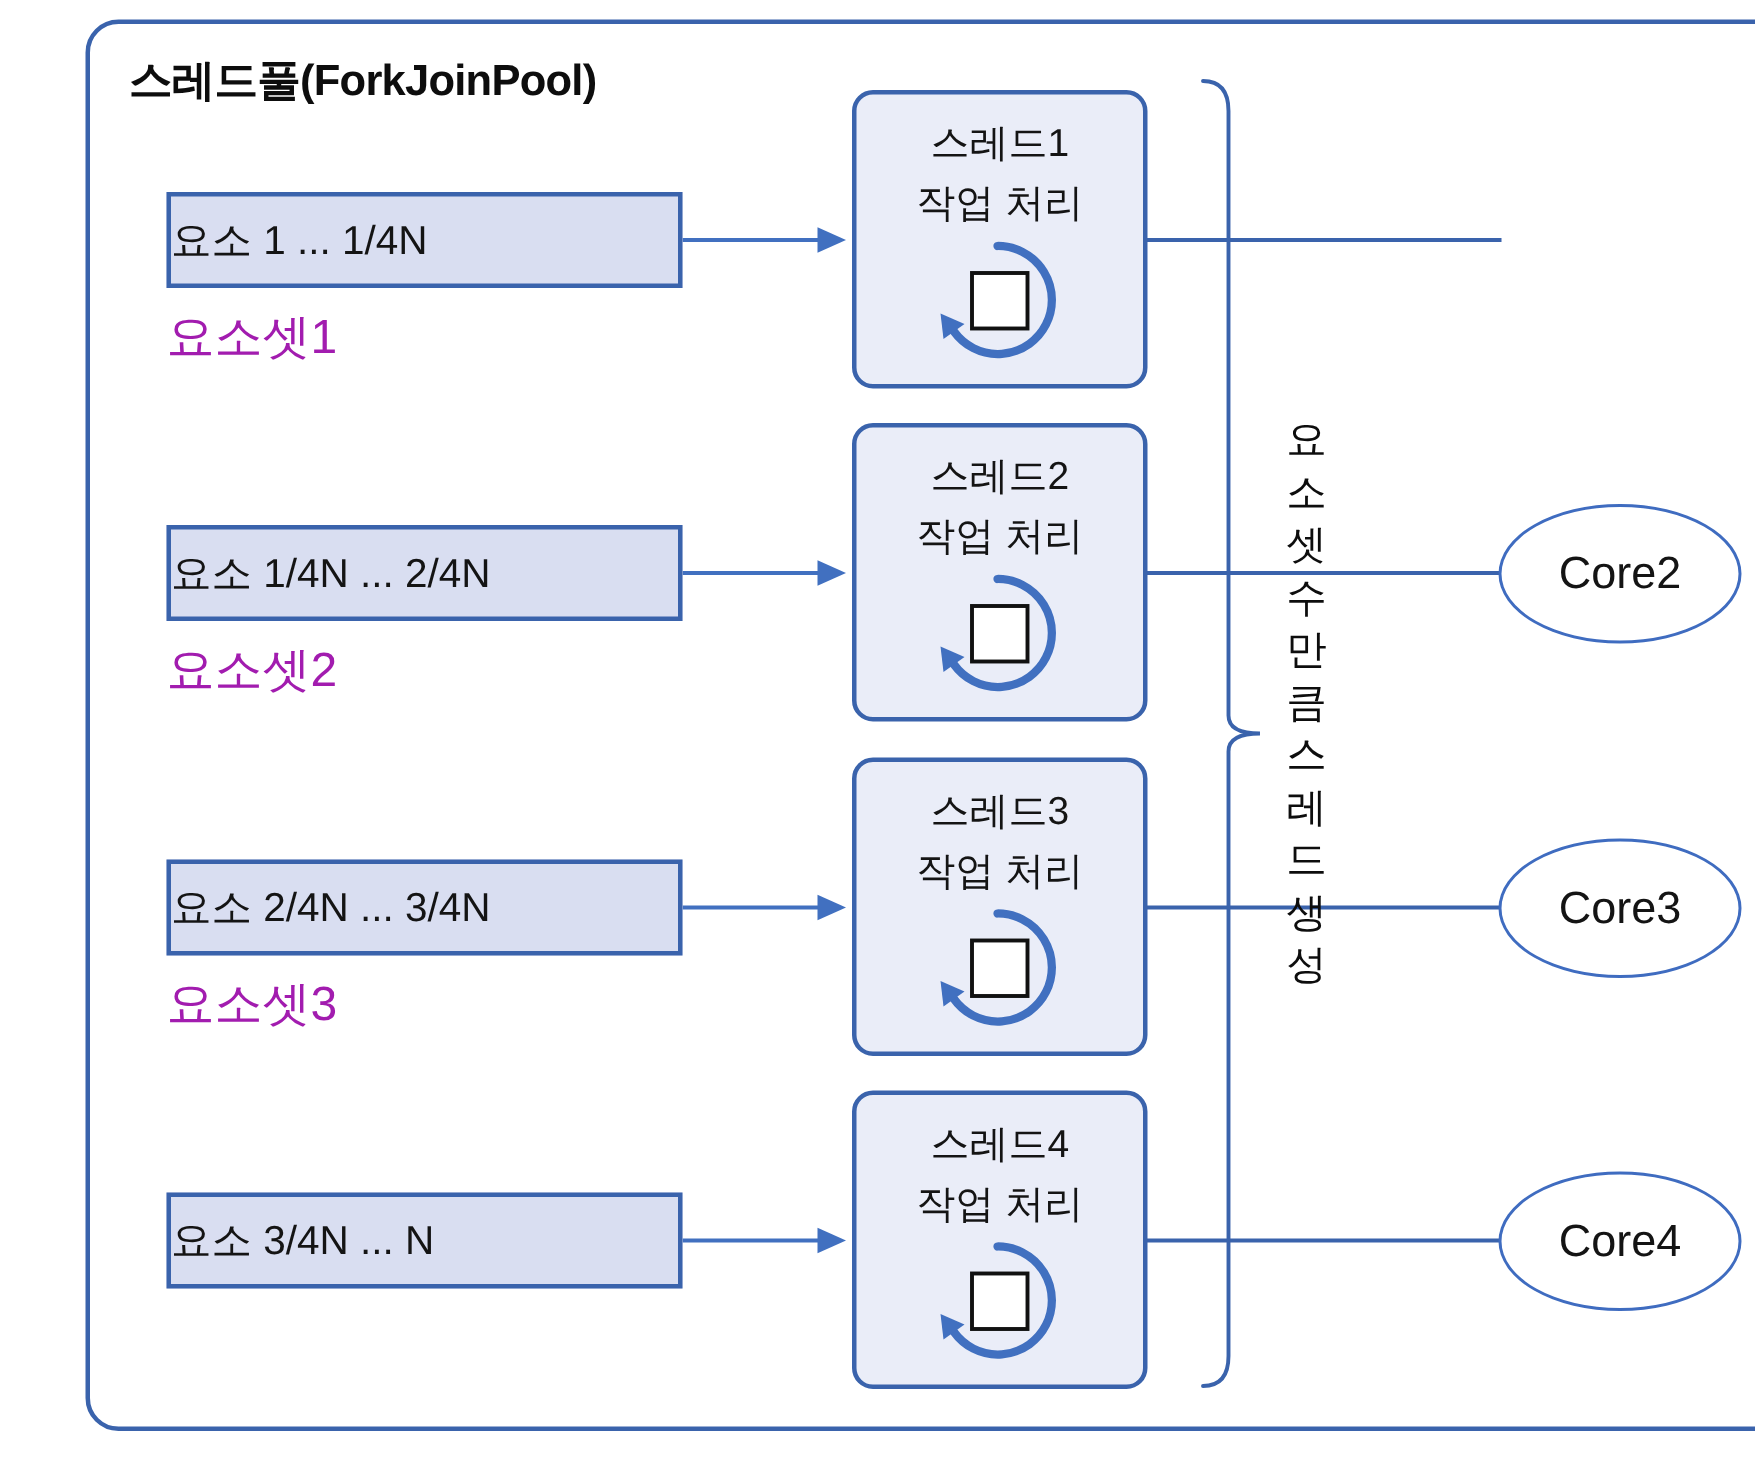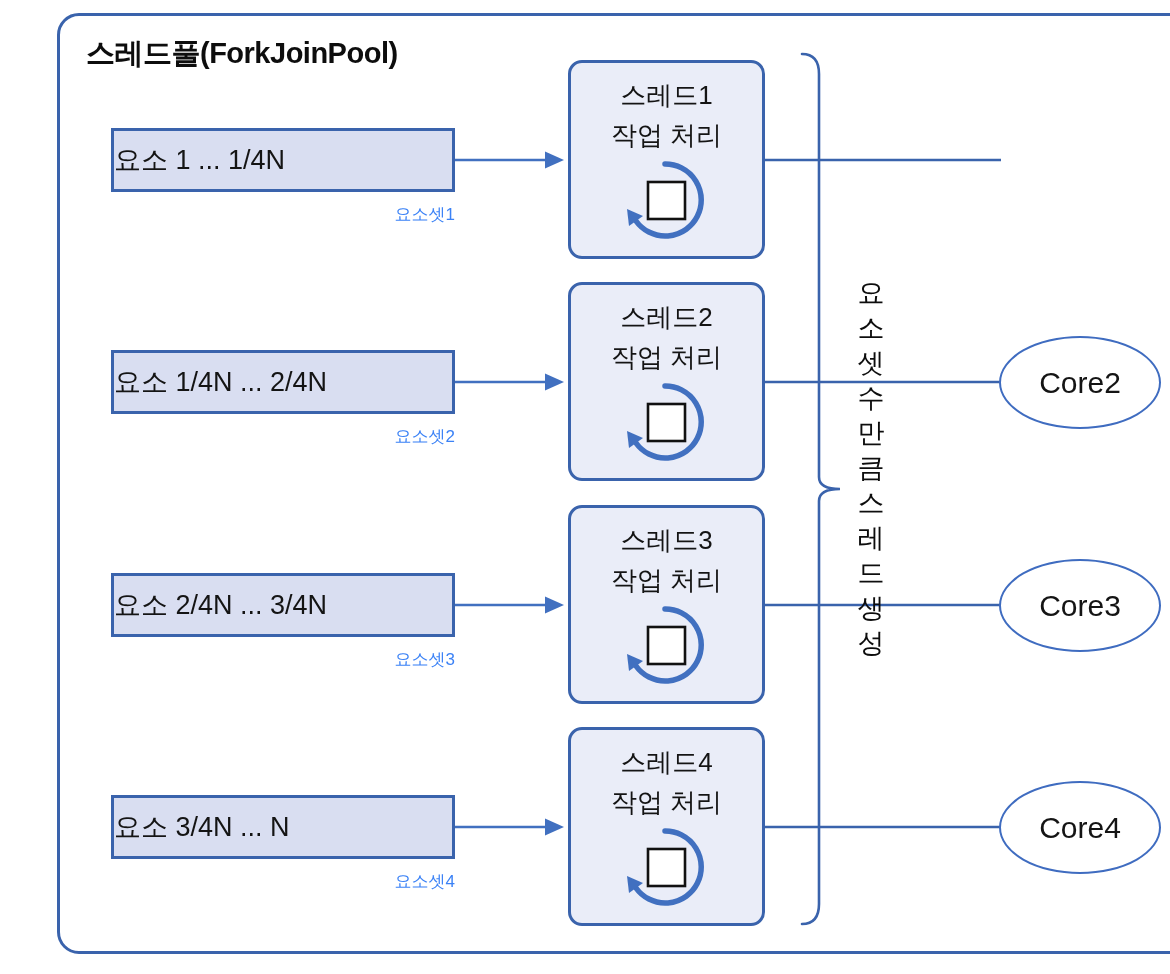--- a/index.html
+++ b/index.html
@@ -52,23 +52,23 @@
     align-items: center;
     justify-content: flex-start;
     font-size: 27px;
     color: #141414;
     white-space: nowrap;
   }
   .set-label {
     position: absolute;
     left: 63px;
     width: 344px;
-    text-align: right;
-    font-size: 17px;
-    color: #3b82f6;
+    text-align: left;
+    font-size: 32px;
+    color: #a21caf;
     white-space: nowrap;
   }
   .thread-box {
     position: absolute;
     left: 520px;
     width: 197px; height: 199px;
     background: #EAEDF8;
     border: 3px solid #3A63AC;
     border-radius: 14px;
     box-sizing: border-box;
@@ -198,21 +198,20 @@
       </svg>
     </div>
   </div>
   <div class="core-ellipse" style="top:559px">
     <span>Core3</span>
   </div>
 
   <div class="element-box" style="top:795px">
     <span>요소 3/4N ... N</span>
   </div>
-  <div class="set-label" style="top:870px">요소셋4</div>
   <div class="thread-box" style="top:727px">
     <div class="thread-name">스레드4</div>
     <div class="thread-task">작업 처리</div>
     <div class="loop-wrap">
       <svg width="96" height="90" viewBox="0 0 96 90" xmlns="http://www.w3.org/2000/svg">
         <path d="M 46 9 A 36 36 0 1 1 17 66" stroke="#4170C0" stroke-width="5.5" fill="none" stroke-linecap="round"></path>
         <rect x="29" y="27" width="37" height="37" fill="#ffffff" stroke="#111111" stroke-width="2.6"></rect>
         <polygon points="8,54 10,71 24,61" fill="#4170C0"></polygon>
       </svg>
     </div>

